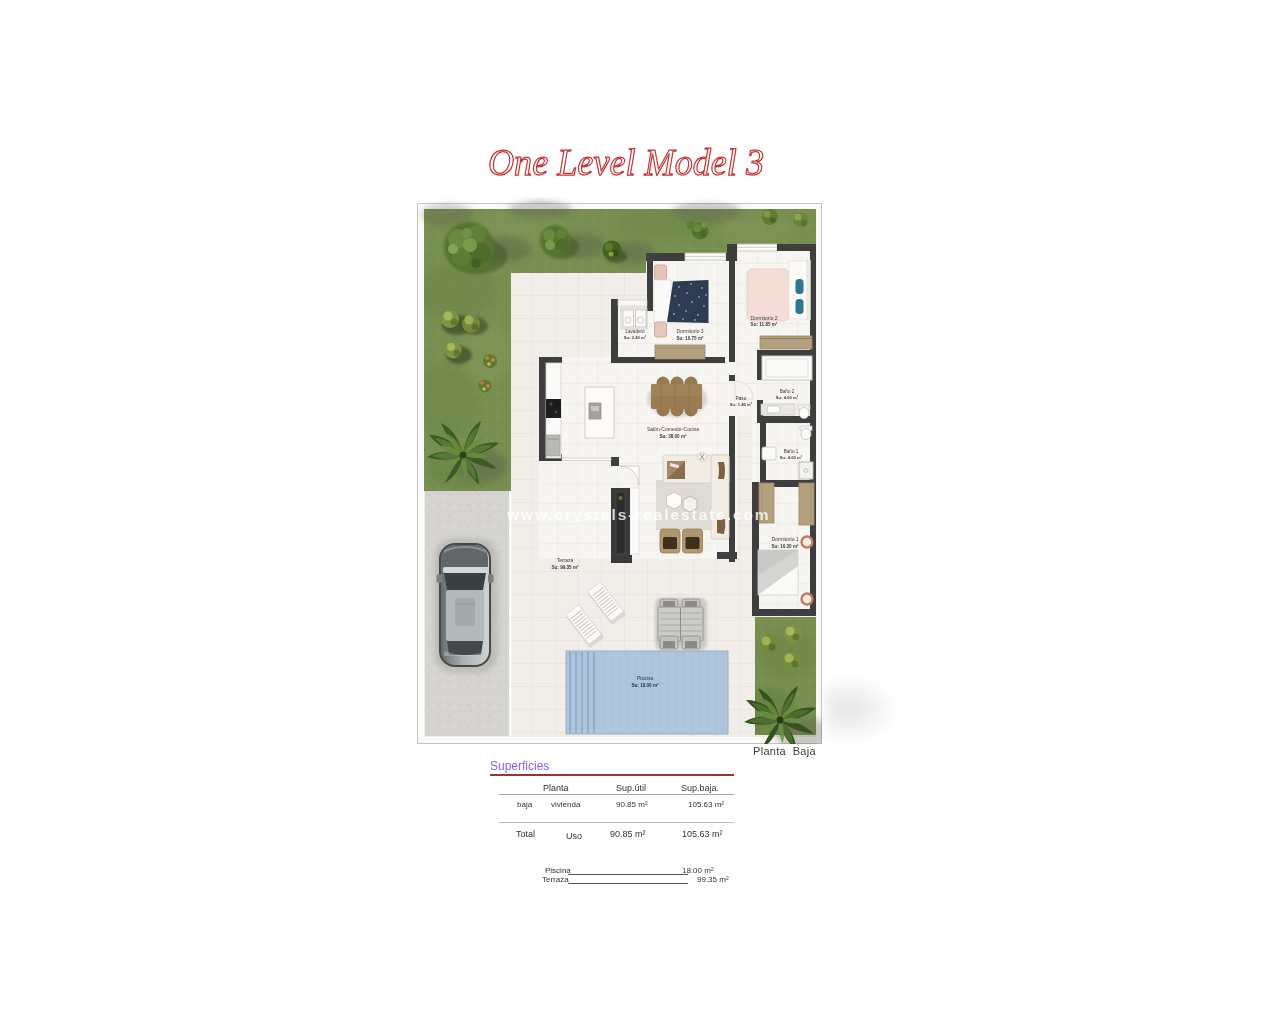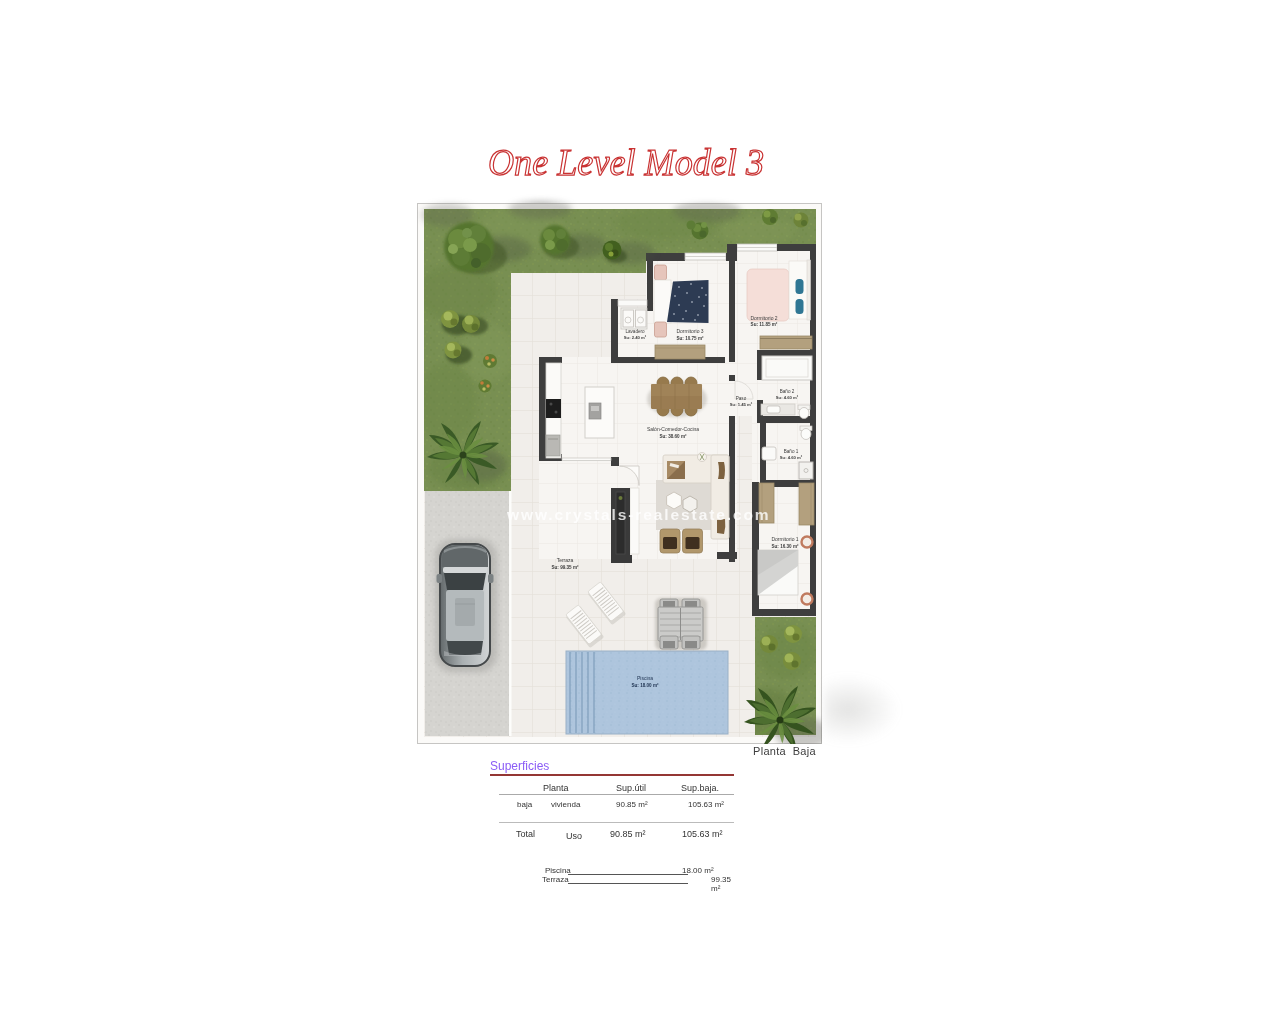--- a/index.html
+++ b/index.html
@@ -712,14 +712,14 @@
 
 <div class="abs" style="left:490px;top:866px;width:244px;font-size:8px;color:#333;">
   <span class="abs" style="left:55px;">Piscina</span>
   <span class="abs" style="left:78px;top:8px;width:120px;border-bottom:1px solid #555;"></span>
   <span class="abs" style="left:192px;">18.00 m²</span>
 </div>
 
 <div class="abs" style="left:490px;top:875px;width:244px;font-size:8px;color:#333;">
   <span class="abs" style="left:52px;">Terraza</span>
   <span class="abs" style="left:78px;top:8px;width:120px;border-bottom:1px solid #555;"></span>
-  <span class="abs" style="left:213px;padding-left:8px;">99.35 m²</span>
+  <span class="abs" style="left:199px;padding-left:8px;">99.35 m²</span>
 </div>
 
 </body></html>

